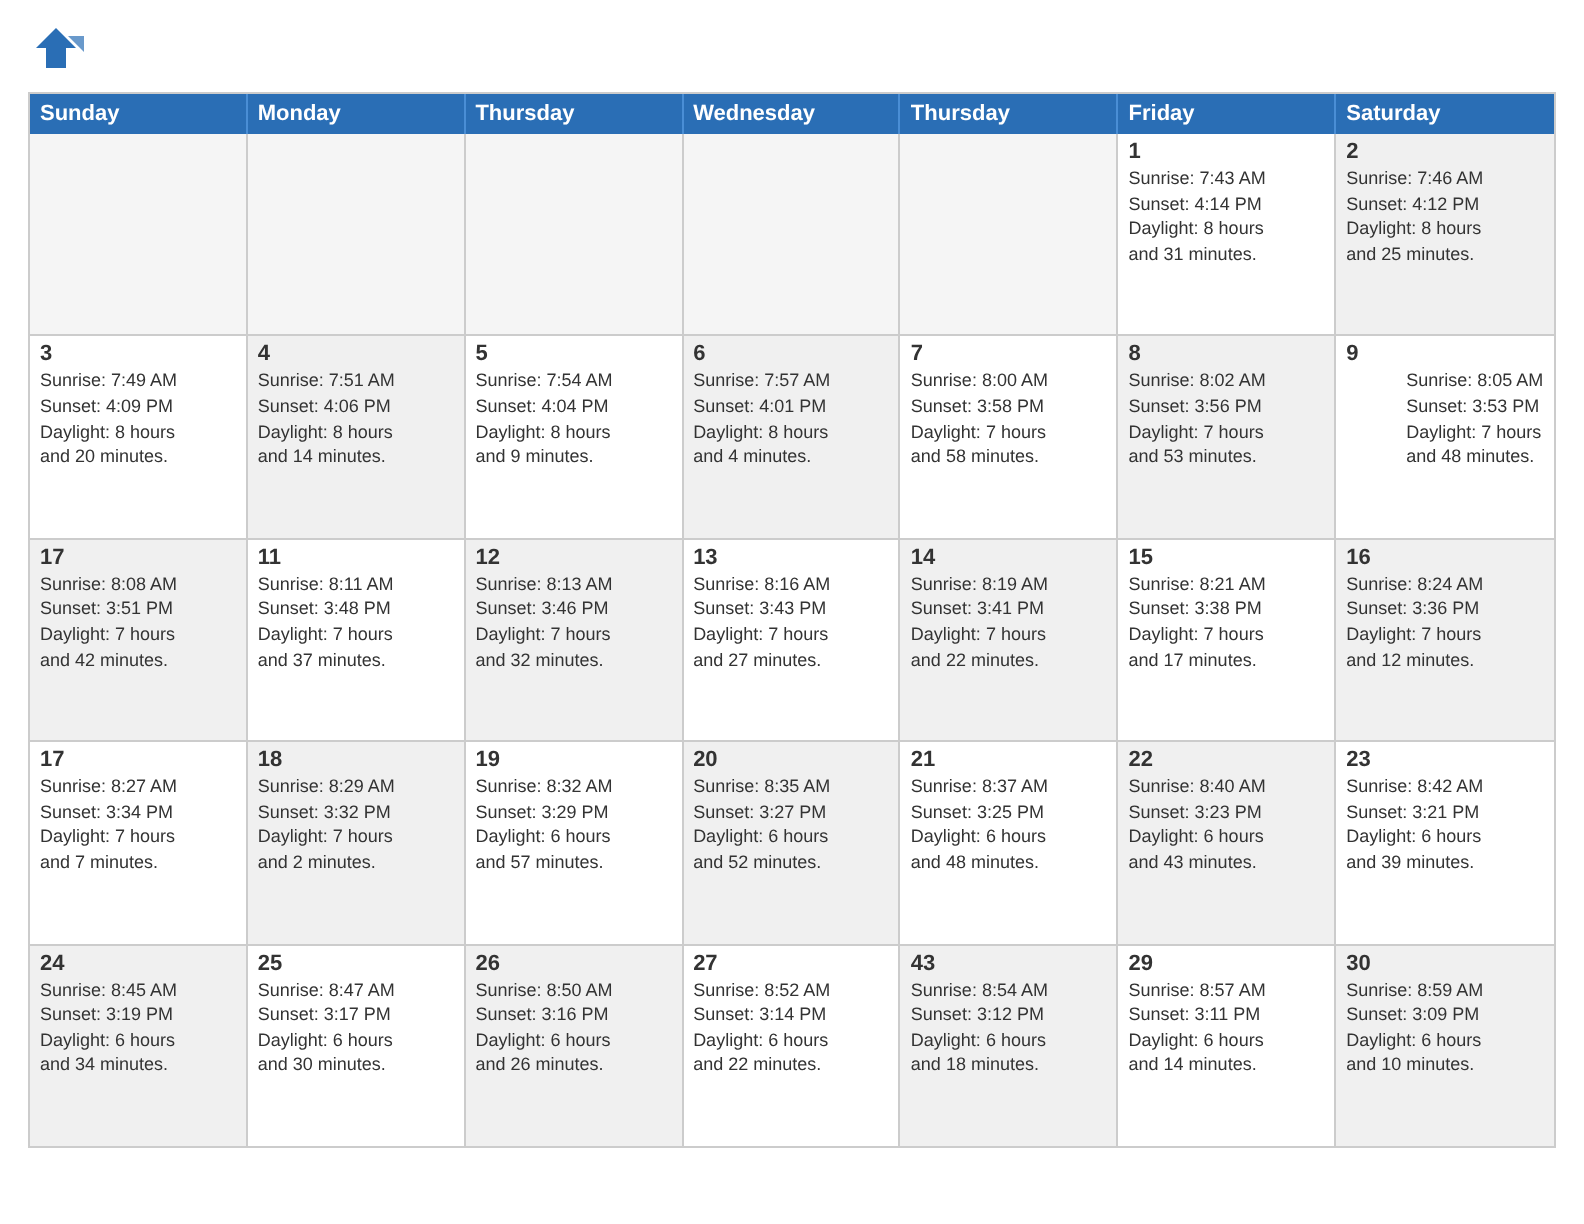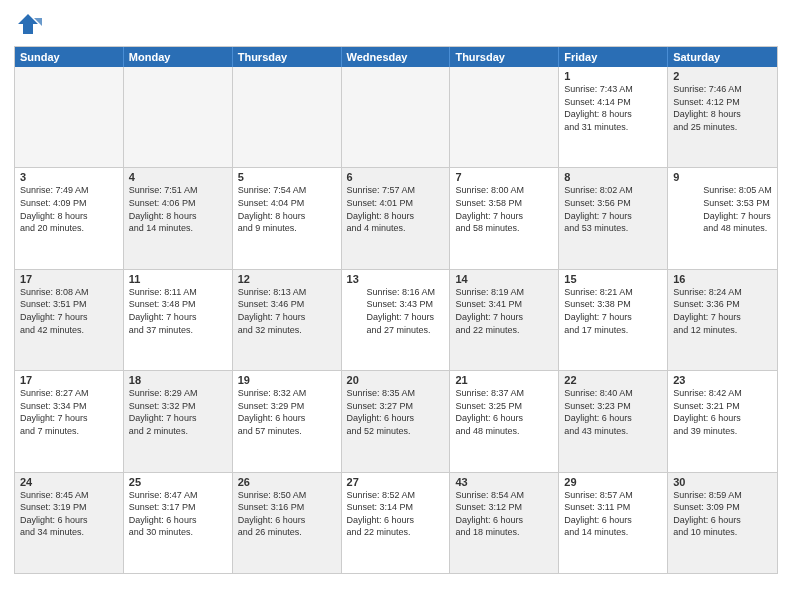--- a/index.html
+++ b/index.html
@@ -235,21 +235,21 @@
           </div>
           <div class="cal-cell shaded">
             <span class="day-num">12</span>
             <div class="cell-text" style="white-space: pre-line;">Sunrise: 8:13 AM
 Sunset: 3:46 PM
 Daylight: 7 hours
 and 32 minutes.</div>
           </div>
           <div class="cal-cell">
             <span class="day-num">13</span>
-            <div class="cell-text" style="white-space: pre-line; margin-left: 20px;">Sunrise: 8:16 AM
+            <div class="cell-text" style="white-space: pre-line;">Sunrise: 8:16 AM
 Sunset: 3:43 PM
 Daylight: 7 hours
 and 27 minutes.</div>
           </div>
           <div class="cal-cell shaded">
             <span class="day-num">14</span>
             <div class="cell-text" style="white-space: pre-line;">Sunrise: 8:19 AM
 Sunset: 3:41 PM
 Daylight: 7 hours
 and 22 minutes.</div>

